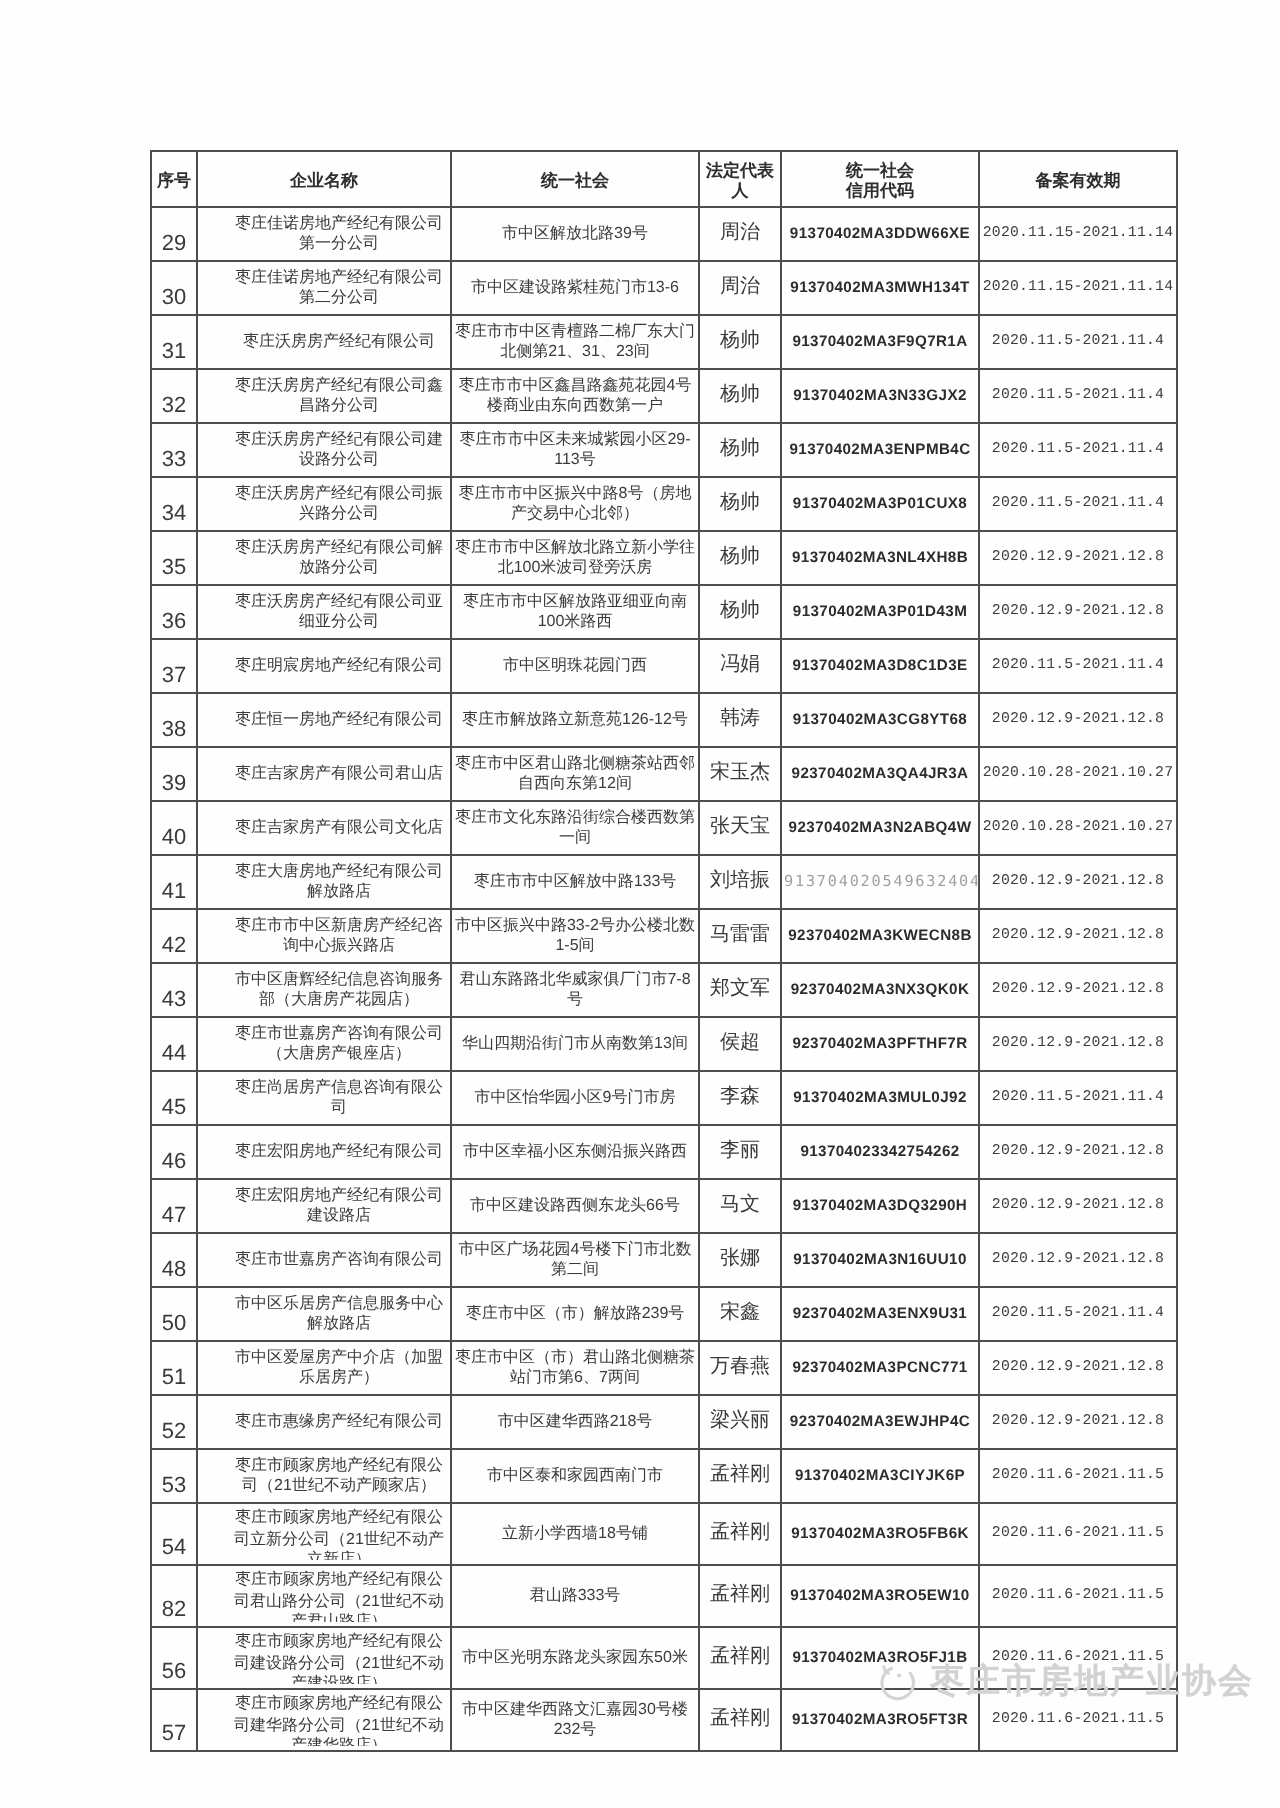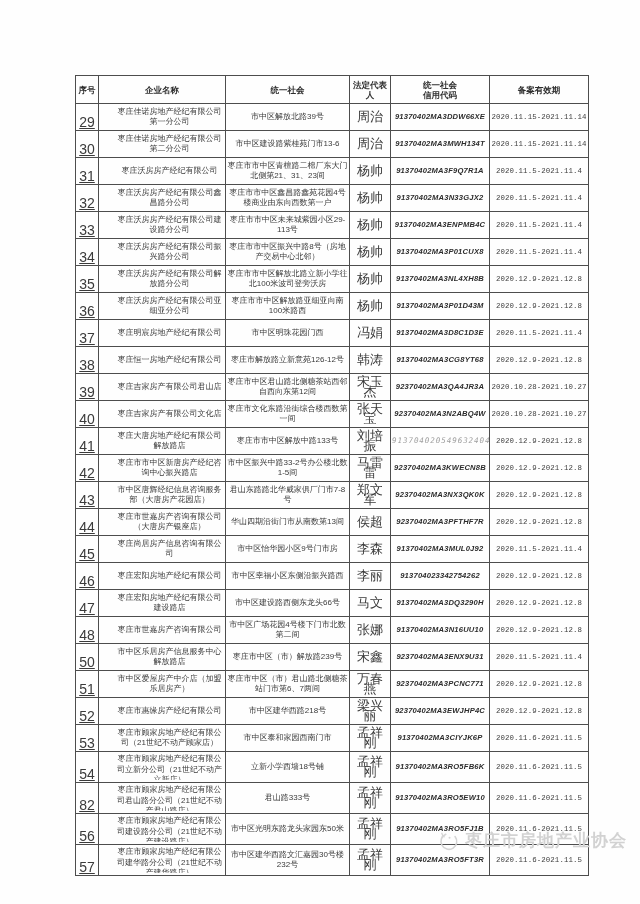--- a/index.html
+++ b/index.html
@@ -15,26 +15,26 @@
   }
   .records th, .records td { border:0.8px solid #4d4d4d; }
   .records th {
     font-size:8.5px; font-weight:bold; text-align:center; vertical-align:middle;
     height:23px; line-height:10px; padding:2px 1px; white-space:pre-line; color:#2e2e2e;
   }
   .records td {
     font-size:8px; line-height:10.5px; padding:2px 1px;
     text-align:center; vertical-align:middle; height:21px; color:#3a3a3a;
   }
-  td.cell-no { font-size:14px; vertical-align:bottom; padding-bottom:3px;text-decoration:underline; }
+  td.cell-no { font-size:11px; vertical-align:bottom; padding-bottom:3px; }
   .name-inner { max-height:26px; overflow:hidden;padding-left:15px; }
-  td.cell-rep { font-family:"DejaVu Serif", serif; font-size:13px; }
+  td.cell-rep { font-family:"DejaVu Serif", serif; font-size:10px; }
   td.cell-code {
     font-weight:bold; font-size:7.6px; letter-spacing:0.2px;
-    white-space:nowrap; color:#2c2c2c;font-style:italic;
+    white-space:nowrap; color:#2c2c2c;
   }
   td.cell-code.code-light {
     color:#9f9f9f; font-weight:normal;
     font-family:"DejaVu Sans Mono", monospace; letter-spacing:0.9px;
   }
   td.cell-period {
     font-family:"Liberation Mono", monospace; font-size:7.4px;
     letter-spacing:0.1px; white-space:nowrap; color:#3d3d3d;
   }
   .watermark {

